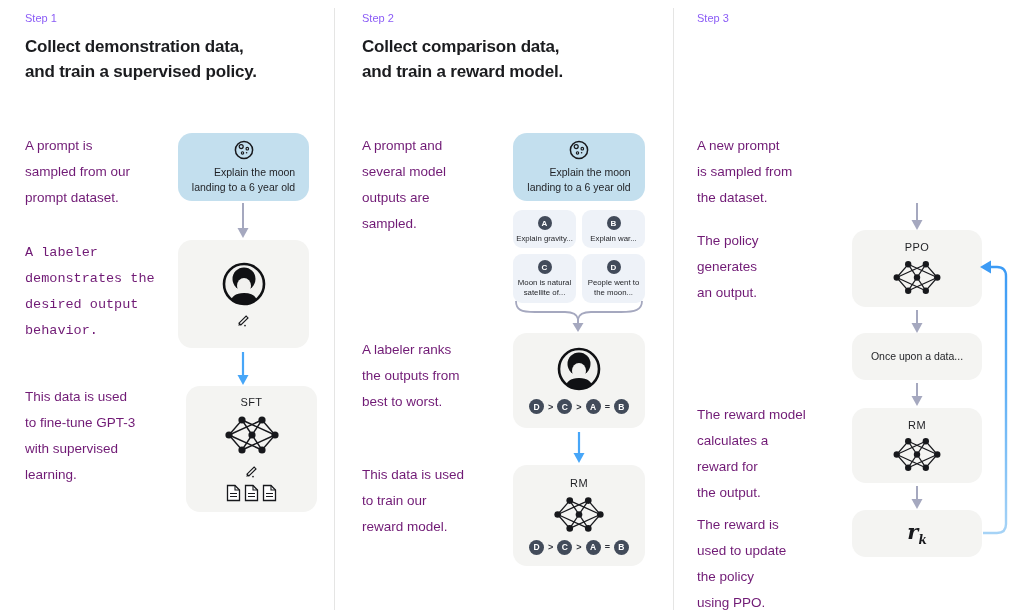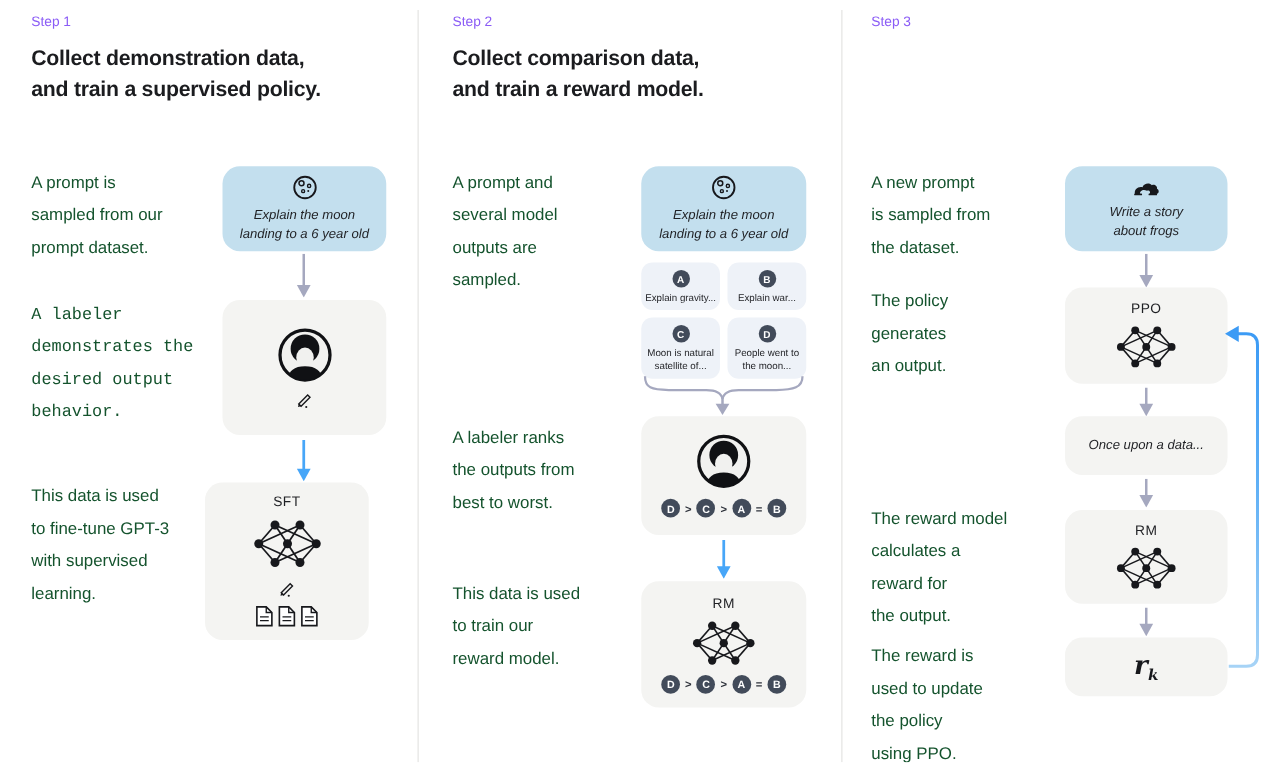--- a/index.html
+++ b/index.html
@@ -2,26 +2,26 @@
 <html><head>
 <meta charset="utf-8">
 <style>
   html,body{margin:0;padding:0;background:#fff;}
   .canvas{position:relative;width:1018px;height:610px;background:#ffffff;
           font-family:"Liberation Sans",sans-serif;color:#1b1c1f;overflow:hidden;}
   .divider{position:absolute;top:8px;height:602px;width:1px;background:#e5e5e4;}
   .step-label{position:absolute;font-size:11px;color:#8b5cf6;text-align:center;}
   .step-title{position:absolute;font-size:17px;font-weight:bold;line-height:25px;
               white-space:pre-line;letter-spacing:-0.2px;}
-  .caption{position:absolute;font-size:13.5px;line-height:26px;white-space:pre-line;color:#14532d;}
+  .caption{position:absolute;font-size:13.5px;line-height:26px;white-space:pre-line;color:#701a75;}
   .box{position:absolute;border-radius:14px;display:flex;flex-direction:column;
        align-items:center;justify-content:center;}
   .box.blue{background:#c3dfee;}
   .box.gray{background:#f4f4f2;}
-  .box-text{font-size:10.5px;line-height:15px;text-align:center;white-space:pre-line;color:#1f2024;font-style:italic;}
+  .box-text{font-size:10.5px;line-height:15px;text-align:right;white-space:pre-line;color:#1f2024;}
   .model-label{font-size:11px;color:#1f2024;letter-spacing:0.4px;}
   .card{position:absolute;background:#eef2f8;border-radius:9px;display:flex;
         flex-direction:column;align-items:center;justify-content:flex-start;padding-top:6px;box-sizing:border-box;}
   .badge{width:15px;height:15px;border-radius:50%;background:#424b5a;color:#fff;
          font-size:8.5px;font-weight:bold;display:flex;align-items:center;justify-content:center;flex:0 0 auto;}
   .card .badge{width:14px;height:14px;font-size:8px;}
   .card-text{font-size:7.8px;line-height:10px;text-align:center;white-space:pre-line;
              margin-top:4px;color:#1f2024;}
   .rank-row{display:flex;align-items:center;gap:4px;}
   .rank-sep{font-size:9px;font-weight:bold;color:#2d313a;}
@@ -94,21 +94,21 @@
         <circle cx="9.6" cy="15" r="0.9" fill="#17181c"></circle>
       </svg>
     </span>
   </div>
 
   <svg class="abs" style="left:236px;top:352px;" width="14" height="33">
     <line x1="7" y1="0" x2="7" y2="24" stroke="#47a6f8" stroke-width="2.2"></line>
     <polygon points="1.5,23 12.5,23 7,33" fill="#47a6f8"></polygon>
   </svg>
 
-  <div class="box gray" style="left:164px;top:386px;width:131px;height:126px;gap:6px;">
+  <div class="box gray" style="left:186px;top:386px;width:131px;height:126px;gap:6px;">
     <div class="model-label">SFT</div>
     <span>
       <svg width="54" height="42" viewBox="0 0 54 42">
         <g stroke="#17181c" stroke-width="1.4">
           <line x1="17" y1="6" x2="4" y2="21"></line>
             <line x1="17" y1="6" x2="27" y2="21"></line>
             <line x1="17" y1="6" x2="50" y2="21"></line>
           <line x1="37" y1="6" x2="4" y2="21"></line>
             <line x1="37" y1="6" x2="27" y2="21"></line>
             <line x1="37" y1="6" x2="50" y2="21"></line>
@@ -299,30 +299,20 @@
 an output.</div>
   <div class="caption" style="left:697px;top:402px;width:155px;">The reward model
 calculates a
 reward for
 the output.</div>
   <div class="caption" style="left:697px;top:512px;width:150px;">The reward is
 used to update
 the policy
 using PPO.</div>
 
-  <div class="box blue" style="left:852px;top:133px;width:130px;height:68px;gap:4px;">
-    <span>
-      <svg width="24" height="17" viewBox="0 0 24 17">
-        <path d="M3,13.5 C2,9.5 5.5,7 9,7.8 C10,4.8 14.5,3.8 16.5,6.2 C18.5,5.2 21,6.8 20.6,9 C22.3,9.8 22.5,12.2 20.8,13 C19,13.9 16,13.5 14.5,13.5 C15.8,11.8 14.6,9.8 12.6,10.6 C9.6,9 6.6,10.6 7,13.5 Z" fill="#17181c"></path>
-        <path d="M3,13.5 L8,13.5 M14.5,13.5 L20,13.5" stroke="#17181c" stroke-width="1.4" stroke-linecap="round"></path>
-      </svg>
-    </span>
-    <div class="box-text">Write a story
-about frogs</div>
-  </div>
 
   <svg class="abs" style="left:910px;top:203px;" width="14" height="27">
     <line x1="7" y1="0" x2="7" y2="18" stroke="#a5a8bf" stroke-width="2"></line>
     <polygon points="1.5,17 12.5,17 7,27" fill="#a5a8bf"></polygon>
   </svg>
 
   <div class="box gray" style="left:852px;top:230px;width:130px;height:77px;gap:6px;">
     <div class="model-label">PPO</div>
     <span>
       <svg width="48" height="37" viewBox="0 0 54 42">

